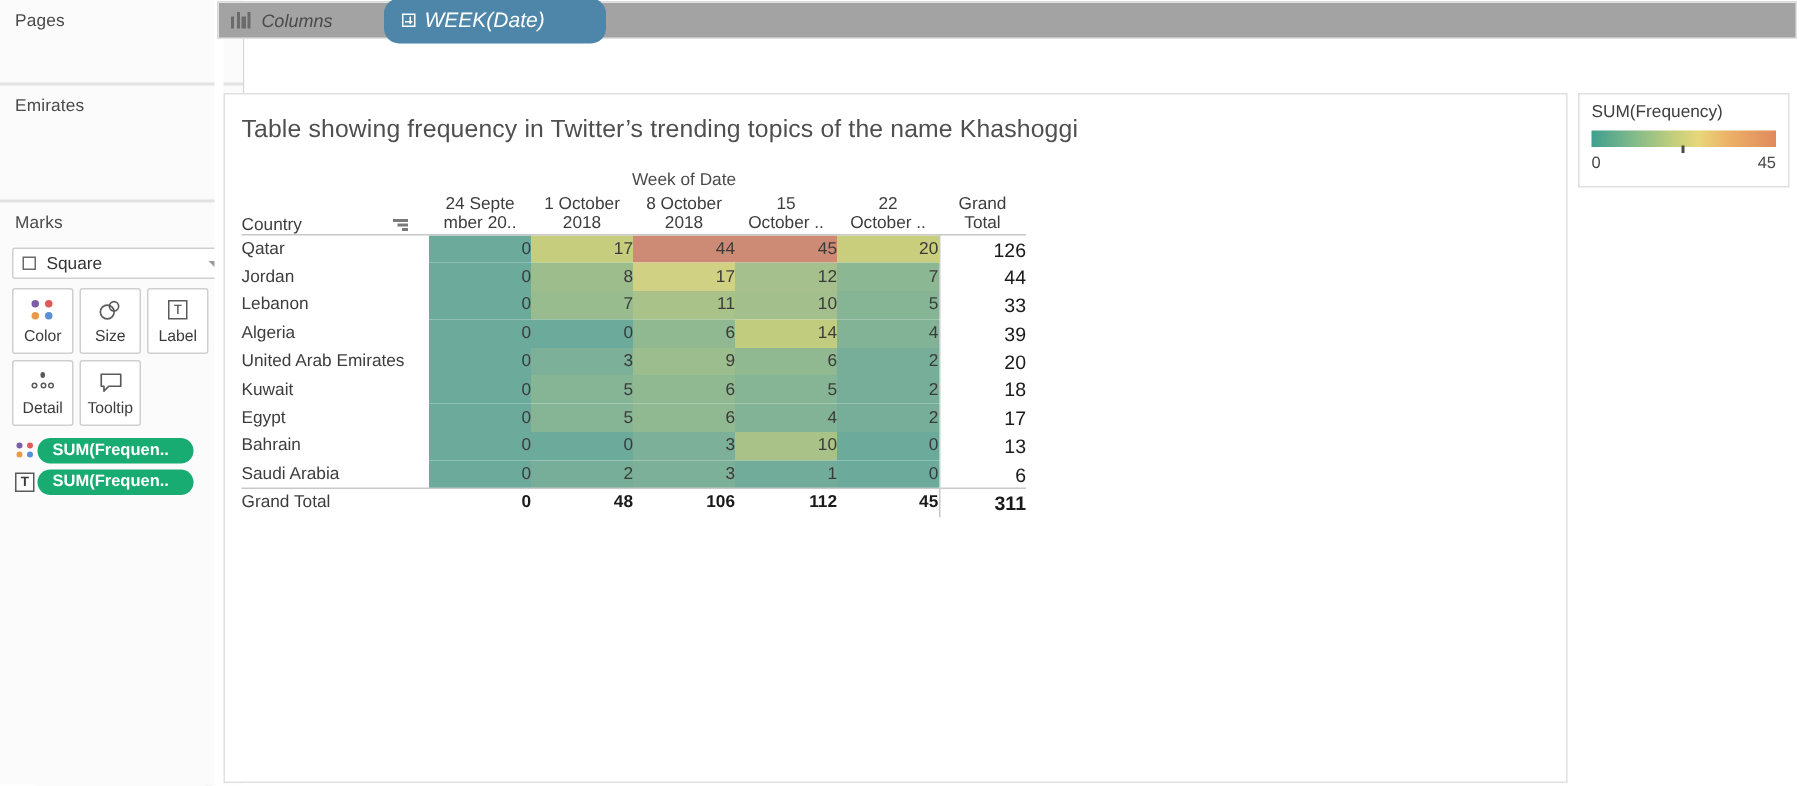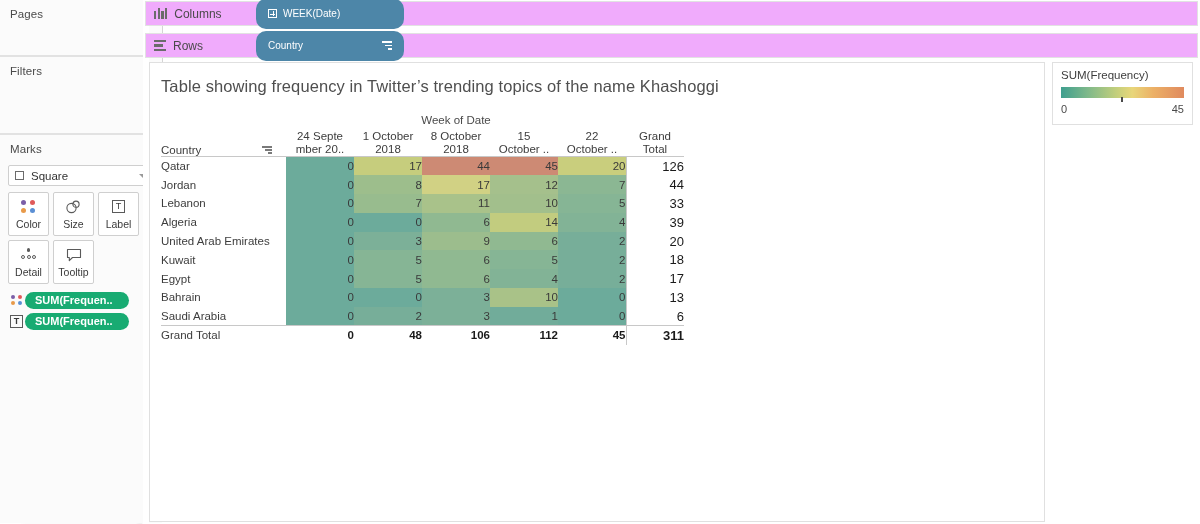--- a/index.html
+++ b/index.html
@@ -91,39 +91,39 @@
   }
   .dots4.sm { width: 12px; height: 11px; }
   .dots4.sm i { width: 4px; height: 4px; }
   .dots4.sm i:nth-child(2){ left:7px; }
   .dots4.sm i:nth-child(3){ top:6px; }
   .dots4.sm i:nth-child(4){ left:7px; top:6px; }
 
   
   #shelf-columns, #shelf-rows {
     position: absolute; left: 145px; right: 2px;
-    background: #f0abfc; border: 1px solid #e2e2e2;
-    display: flex; align-items: center;
+    background: #a3a3a3; border: 1px solid #e2e2e2;
+    display: flex; align-items: center; font-style: italic;
   }
   #shelf-columns { top: 1px; height: 25px; }
   #shelf-rows    { top: 33px; height: 25px; }
   .shelf-label {
     width: 110px; flex: none; display: flex; align-items: center;
     gap: 7px; padding-left: 8px; font-size: 12px; color: #4a4a4a;
   }
   .ico-cols { display:flex; align-items:flex-end; gap:1.5px; height:11px; }
   .ico-cols span { width: 2.2px; background:#6b6b6b; }
   .ico-cols span:nth-child(1){height:8px;} .ico-cols span:nth-child(2){height:11px;}
   .ico-cols span:nth-child(3){height:8px;} .ico-cols span:nth-child(4){height:11px;}
   .ico-rows { display:flex; flex-direction:column; gap:2px; width:12px; }
   .ico-rows span { height: 2.2px; background:#6b6b6b; }
   .ico-rows span:nth-child(2){ width: 9px; }
 
   .pill-blue {
-    background: #4d86a8; color: #fff; font-size: 10px;
+    background: #4d86a8; color: #fff; font-size: 14px;
     height: 30px; line-height: 19px; border-radius: 10px;
     padding: 0 12px; display: flex; align-items: center; gap: 7px;
     min-width: 148px; justify-content: space-between; white-space: nowrap;
   }
   .pill-blue .lead { display: flex; align-items: center; gap: 6px; }
   .plus-box {
     width: 9px; height: 9px; border: 1px solid #fff; position: relative; flex: none;
   }
   .plus-box::before, .plus-box::after {
     content:''; position:absolute; background:#fff;
@@ -220,21 +220,21 @@
 
 <div id="app">
 
   <div id="left-panel">
 
     <div class="shelf-card pages">
       <div class="shelf-title">Pages</div>
     </div>
 
     <div class="shelf-card filters">
-      <div class="shelf-title">Filters</div>
+      <div class="shelf-title">Emirates</div>
     </div>
 
     <div class="shelf-card marks">
       <div class="shelf-title">Marks</div>
 
       <div class="marks-select">
         <span class="sq"></span>
         <span>Square</span>
         <span class="caret"></span>
       </div>
@@ -327,40 +327,20 @@
       <span>Columns</span>
     </div>
     <div class="pill-blue">
       <span class="lead">
         <span class="plus-box"></span>
         <span>WEEK(Date)</span>
       </span>
     </div>
   </div>
 
-  <div id="shelf-rows">
-    <div class="shelf-label">
-      <span class="ico-rows">
-          <span></span>
-          <span></span>
-          <span></span>
-        </span>
-      <span>Rows</span>
-    </div>
-    <div class="pill-blue">
-      <span class="lead">
-        <span>Country</span>
-      </span>
-      <span class="sort-icon">
-          <span></span>
-          <span></span>
-          <span></span>
-        </span>
-    </div>
-  </div>
 
   <div id="viz-card">
     <div id="viz-title">Table showing frequency in Twitter’s trending topics of the name Khashoggi</div>
     <table class="viz">
       <thead>
         <tr>
           <td></td>
           <td class="cap-week" colspan="5">Week of Date</td>
           <td></td>
         </tr>

